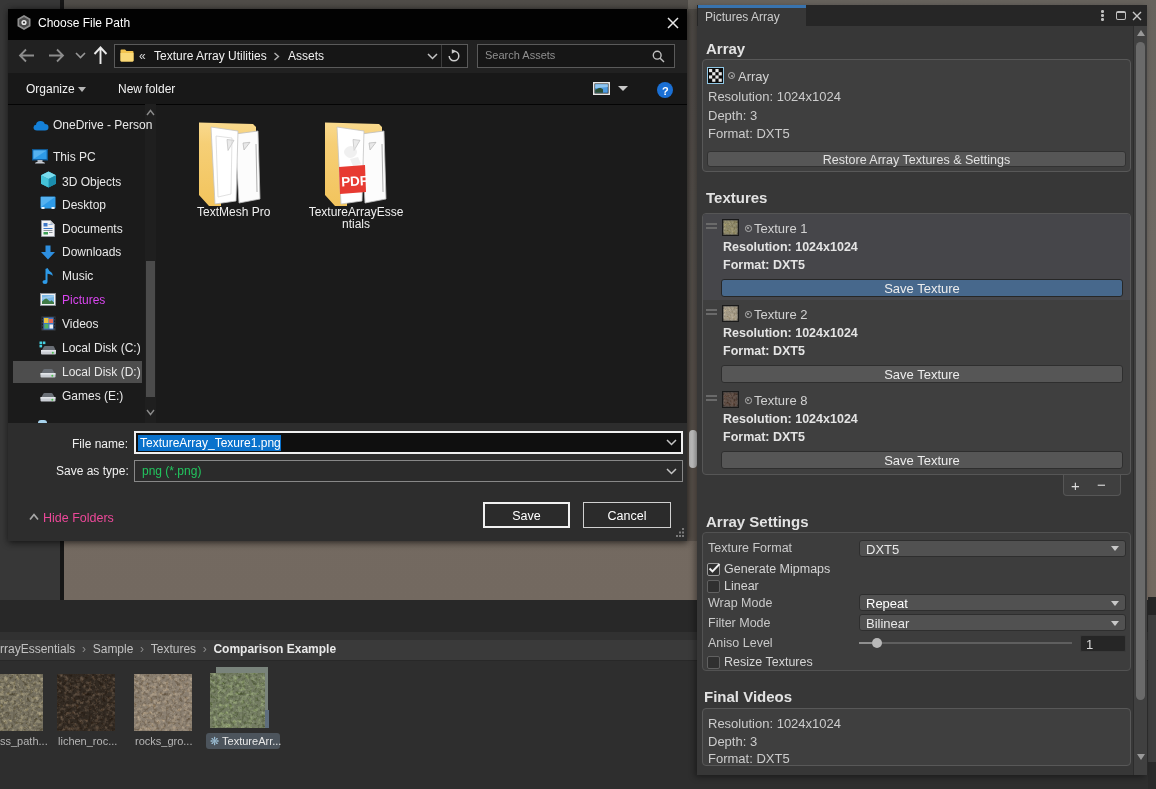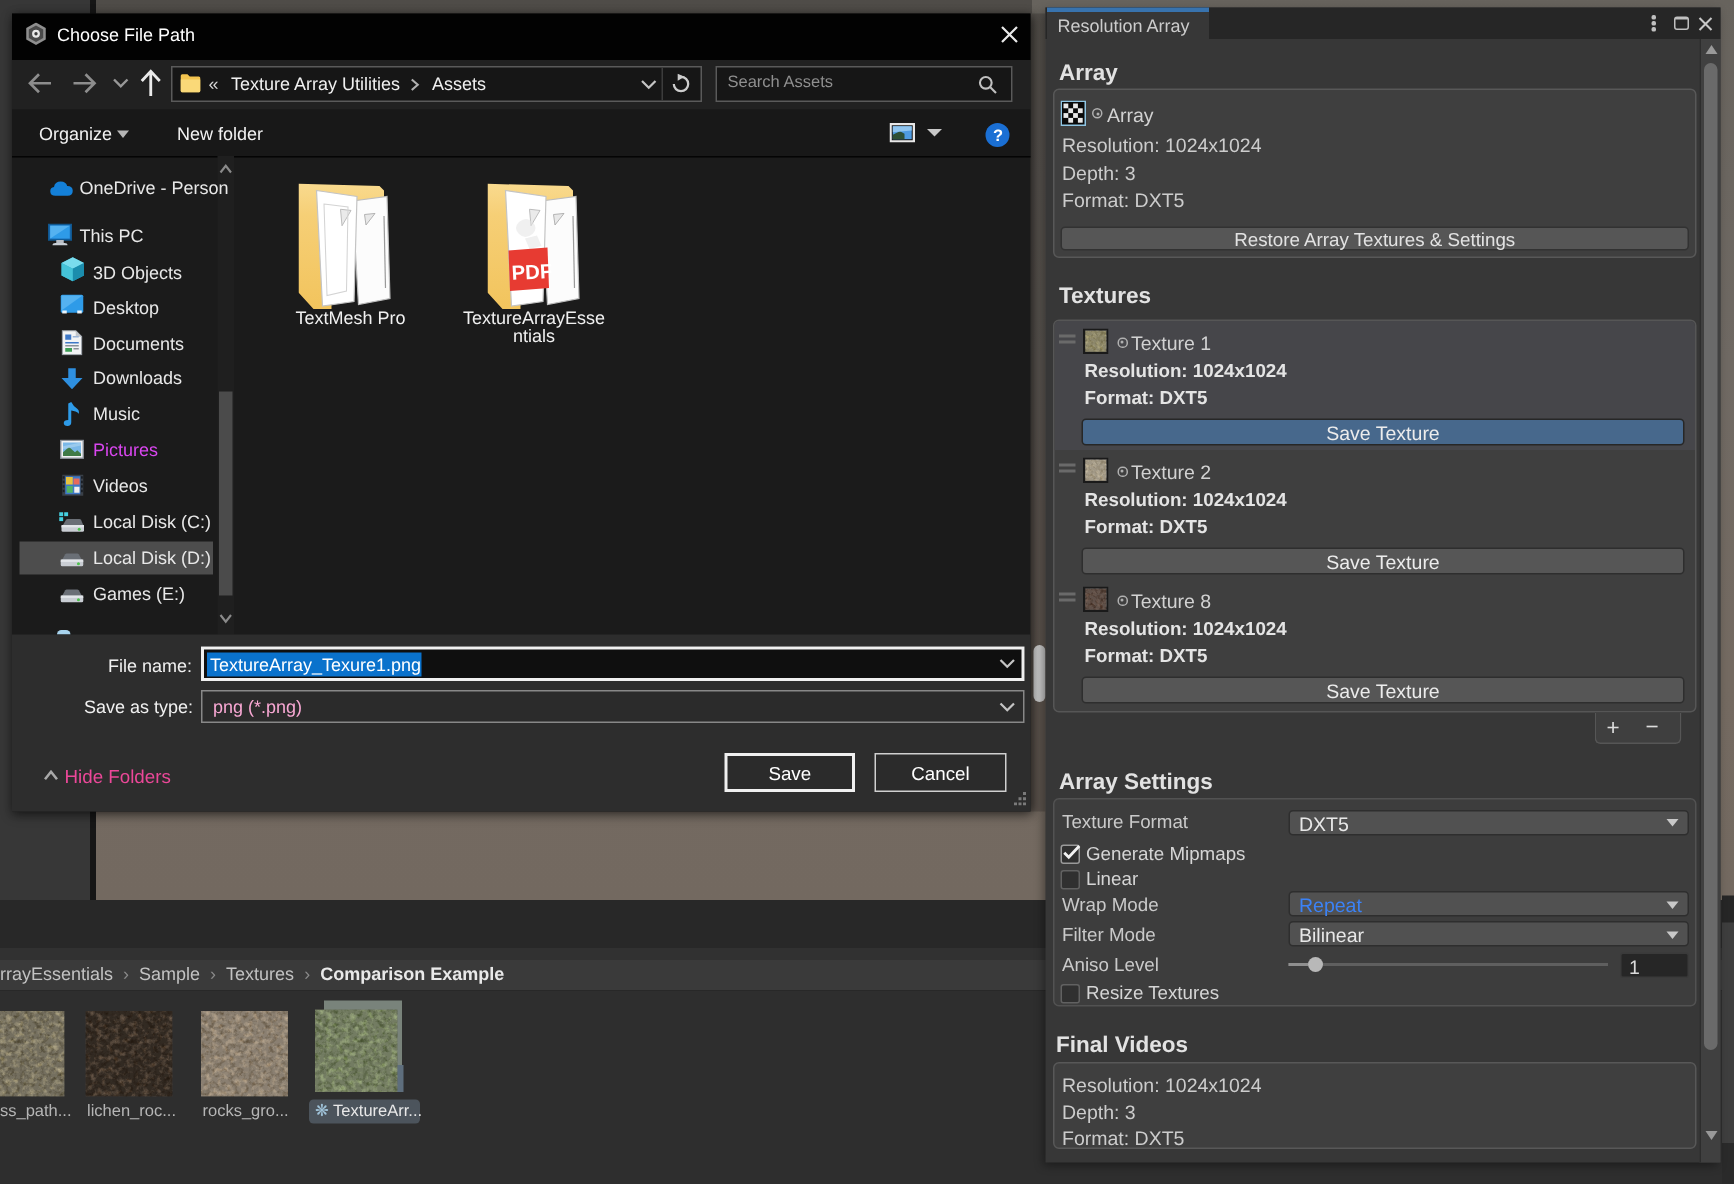--- a/index.html
+++ b/index.html
@@ -318,21 +318,21 @@
   <div class="a" style="left:8px;top:423px;width:679px;height:118px;background:#2d2d2d;"></div>
   <div class="t" style="left:72px;top:438px;font-size:12px;color:#f0f0f0;">File name:</div>
   <div class="a" style="left:134px;top:431px;width:549px;height:23px;background:#0f0f0f;border:2px solid #f0f0f0;box-sizing:border-box;"></div>
   <div class="a" style="left:138px;top:435px;width:143px;height:16px;background:#0a72cc;"></div>
   <div class="t" style="left:140px;top:437px;font-size:12px;color:#ffffff;">TextureArray_Texure1.png</div>
   <svg class="a" style="left:666px;top:439px;" width="11" height="7" viewBox="0 0 11 7">
     <path d="M1,1 L5.5,5.5 L10,1" stroke="#c4c4c4" stroke-width="1.5" fill="none"></path>
   </svg>
   <div class="t" style="left:56px;top:465px;font-size:12px;color:#f0f0f0;">Save as type:</div>
   <div class="a" style="left:134px;top:460px;width:549px;height:22px;background:#2b2b2b;border:1px solid #888888;box-sizing:border-box;"></div>
-  <div class="t" style="left:142px;top:465px;font-size:12px;color:#f9a8d4;">png (*.png)</div>
+  <div class="t" style="left:142px;top:465px;font-size:12px;color:#22c55e;">png (*.png)</div>
   <svg class="a" style="left:666px;top:468px;" width="11" height="7" viewBox="0 0 11 7">
     <path d="M1,1 L5.5,5.5 L10,1" stroke="#c4c4c4" stroke-width="1.5" fill="none"></path>
   </svg>
   <svg class="a" style="left:29px;top:513px;" width="10" height="8" viewBox="0 0 10 8">
     <path d="M1,6.5 L5,1.5 L9,6.5" stroke="#a8a8a8" stroke-width="1.7" fill="none"></path>
   </svg>
   <div class="t" style="left:43px;top:512px;font-size:12.5px;color:#ec4899;">Hide Folders</div>
   <div class="a" style="left:483px;top:502px;width:87px;height:26px;background:#2b2b2b;border:2px solid #f0f0f0;box-sizing:border-box;"></div>
   <div class="t" style="left:483px;top:510px;width:87px;text-align:center;font-size:12.5px;color:#ffffff;">Save</div>
   <div class="a" style="left:583px;top:502px;width:88px;height:26px;background:#2b2b2b;border:1px solid #d0d0d0;box-sizing:border-box;"></div>
@@ -344,21 +344,21 @@
       <rect x="3" y="7" width="2" height="2" fill="#7a7a7a"></rect>
     <rect x="3" y="3.5" width="2" height="2" fill="#7a7a7a"></rect>
       <rect x="0" y="7" width="2" height="2" fill="#7a7a7a"></rect>
   </svg>
 
   <div class="a" id="panel" style="left:697px;top:5px;width:450px;height:770px;background:#373737;
        box-shadow:-2px 2px 6px rgba(0,0,0,0.4);"></div>
 
   <div class="a" style="left:697px;top:5px;width:450px;height:21px;background:#262626;"></div>
   <div class="a" style="left:698px;top:5px;width:108px;height:21px;background:#373737;border-top:3px solid #3873ae;box-sizing:border-box;"></div>
-  <div class="t" style="left:705px;top:11px;font-size:12px;color:#cccccc;">Resolution Array</div>
+  <div class="t" style="left:705px;top:11px;font-size:12px;color:#cccccc;">Pictures Array</div>
   <div class="a" style="left:1101px;top:10px;width:2.5px;height:2.5px;background:#c0c0c0;border-radius:50%;box-shadow:0 4px 0 #c0c0c0, 0 8px 0 #c0c0c0;"></div>
   <div class="a" style="left:1116px;top:11px;width:10px;height:9px;border:1.5px solid #c0c0c0;border-top-width:2.5px;border-radius:2px;box-sizing:border-box;"></div>
   <svg class="a" style="left:1132px;top:11px;" width="10" height="10" viewBox="0 0 10 10">
     <path d="M1,1 L9,9 M9,1 L1,9" stroke="#c8c8c8" stroke-width="1.4"></path>
   </svg>
 
   <div class="a" style="left:1133px;top:26px;width:14px;height:749px;background:#404040;border-left:1px solid #2d2d2d;box-sizing:border-box;"></div>
   <div class="a" style="left:1136.5px;top:30px;width:0;height:0;border-left:4.5px solid transparent;border-right:4.5px solid transparent;border-bottom:6px solid #999;"></div>
   <div class="a" style="left:1136px;top:42px;width:9px;height:658px;background:#6a6a6a;border-radius:4.5px;"></div>
   <div class="a" style="left:1136.5px;top:754px;width:0;height:0;border-left:4.5px solid transparent;border-right:4.5px solid transparent;border-top:6px solid #999;"></div>
@@ -452,21 +452,21 @@
   <div class="a" style="left:706.5px;top:562.5px;width:13px;height:13px;background:#303030;border:1px solid #9a9a9a;border-radius:2px;box-sizing:border-box;"></div>
   <svg class="a" style="left:708px;top:563px;" width="13" height="11" viewBox="0 0 13 11">
     <path d="M1.5,5.5 L4.5,8.5 L11.5,1" stroke="#f2f2f2" stroke-width="1.9" fill="none"></path>
   </svg>
   <div class="t" style="left:724px;top:562.5px;font-size:12.5px;color:#d5d5d5;">Generate Mipmaps</div>
   <div class="a" style="left:706.5px;top:579.5px;width:13px;height:13px;background:#303030;border:1px solid #616161;border-radius:2px;box-sizing:border-box;"></div>
   <div class="t" style="left:724px;top:579.5px;font-size:12.5px;color:#d5d5d5;">Linear</div>
 
   <div class="t" style="left:708px;top:596.5px;font-size:12.5px;color:#c9c9c9;">Wrap Mode</div>
   <div class="a dd" style="left:859px;top:594px;width:267px;height:17px;background:#515151;border:1px solid #2e2e2e;border-radius:3px;box-sizing:border-box;"></div>
-  <div class="t" style="left:866px;top:597px;font-size:13px;color:#3b82f6;">Repeat</div>
+  <div class="t" style="left:866px;top:597px;font-size:13px;color:#ffffff;">Repeat</div>
   <div class="a" style="left:1111px;top:600.5px;width:0;height:0;border-left:4.5px solid transparent;border-right:4.5px solid transparent;border-top:5px solid #c8c8c8;"></div>
 
   <div class="t" style="left:708px;top:616.5px;font-size:12.5px;color:#c9c9c9;">Filter Mode</div>
   <div class="a dd" style="left:859px;top:614px;width:267px;height:17px;background:#515151;border:1px solid #2e2e2e;border-radius:3px;box-sizing:border-box;"></div>
   <div class="t" style="left:866px;top:617px;font-size:13px;color:#e8e8e8;">Bilinear</div>
   <div class="a" style="left:1111px;top:620.5px;width:0;height:0;border-left:4.5px solid transparent;border-right:4.5px solid transparent;border-top:5px solid #c8c8c8;"></div>
 
   <div class="t" style="left:708px;top:636.5px;font-size:12.5px;color:#c9c9c9;">Aniso Level</div>
   <div class="a" style="left:859px;top:641.5px;width:213px;height:2px;background:#5f5f5f;"></div>
   <div class="a" style="left:859px;top:641.5px;width:13px;height:2px;background:#8f8f8f;"></div>

